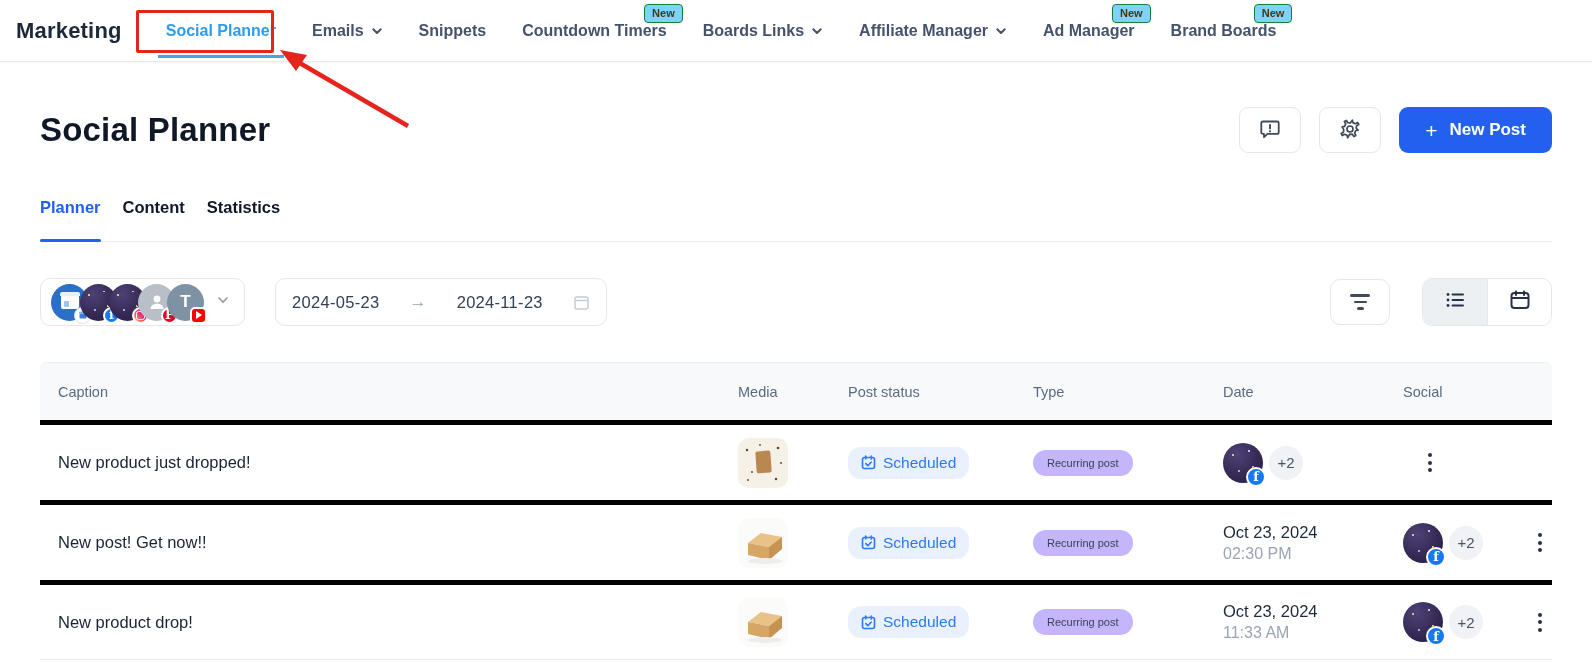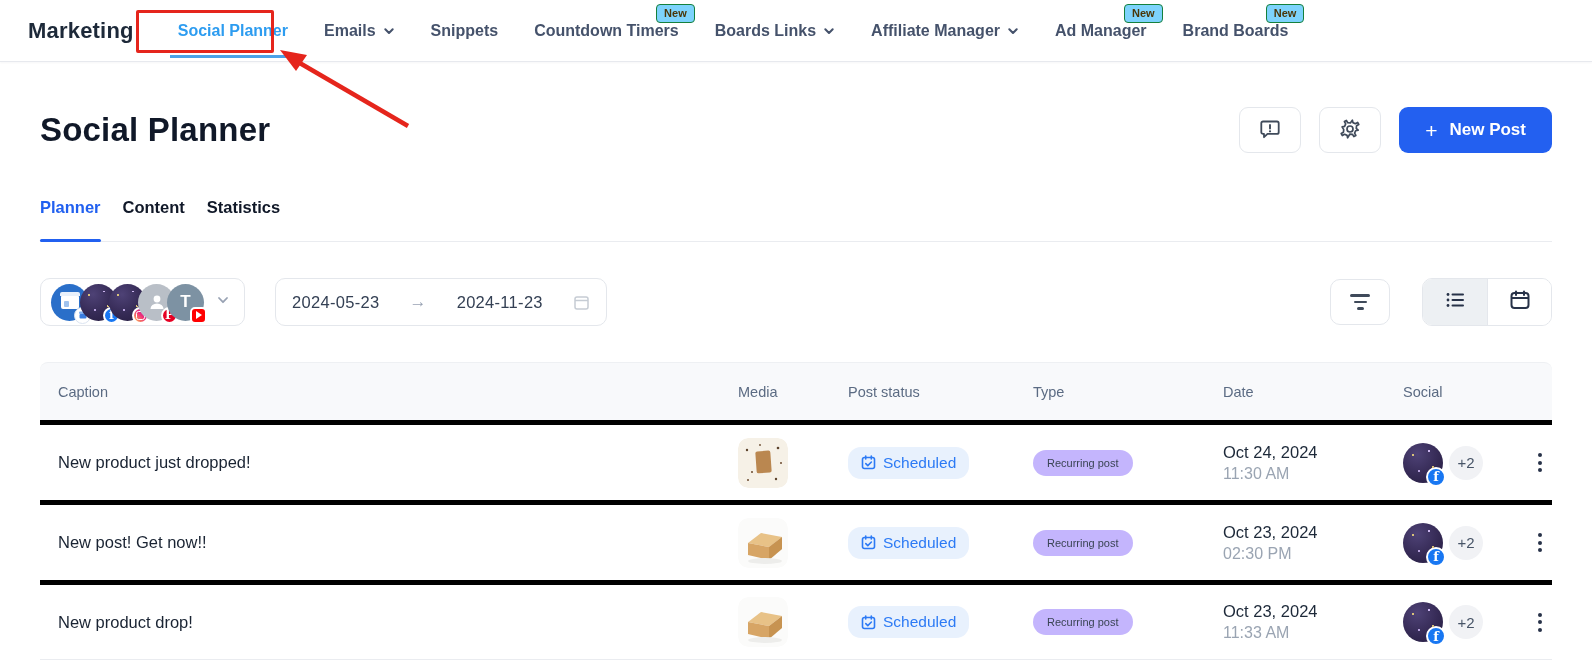--- a/index.html
+++ b/index.html
@@ -3,21 +3,21 @@
 <meta charset="utf-8">
 <style>
   * { margin:0; padding:0; box-sizing:border-box; }
   html,body { width:1592px; height:668px; overflow:hidden; background:#fff; }
   body { font-family:"Liberation Sans","DejaVu Sans",sans-serif; color:#1d2939; }
   .page { position:relative; width:1592px; height:668px; background:#fff; }
 
   
   .topnav { height:62px; display:flex; align-items:center; padding:0 16px; gap:36px;
             border-bottom:1px solid #e7e9ee; box-shadow:0 1px 2px rgba(16,24,40,.04); background:#fff; position:relative; }
-  .brand { font-size:22px; font-weight:700; color:#1d2939; letter-spacing:.2px;margin-left:12px; }
+  .brand { font-size:22px; font-weight:700; color:#1d2939; letter-spacing:.2px; }
   .nav-items { display:flex; align-items:center; gap:36px; margin-left:8px; }
   .nav-item { position:relative; display:flex; align-items:center; gap:7px; cursor:pointer; }
   .nav-label { font-size:16px; font-weight:600; color:#45526b; white-space:nowrap; }
   .nav-item.active .nav-label { color:#2d9cf0; }
   .nav-item.active::after { content:""; position:absolute; left:-8px; right:-8px; bottom:-18px; height:3px; background:#4ba2e8; }
   .chev { width:12px; height:12px; display:inline-block; }
   .chev svg { display:block; }
   .new-badge { position:absolute; top:-18px; right:-16px; background:#7dd3fc; border:1px solid #15803d;
                color:#4a3608; font-size:11px; font-weight:700; padding:1px 7px; border-radius:4px; line-height:15px; }
 
@@ -344,24 +344,20 @@
                 <line x1="4.7" y1="1" x2="4.7" y2="4" stroke="#2c7af5" stroke-width="1.6" stroke-linecap="round"></line>
                 <line x1="10.3" y1="1" x2="10.3" y2="4" stroke="#2c7af5" stroke-width="1.6" stroke-linecap="round"></line>
                 <path d="M4.8 8.6 6.8 10.6 10.4 7" fill="none" stroke="#2c7af5" stroke-width="1.6" stroke-linecap="round" stroke-linejoin="round"></path>
               </svg>
             <span>Scheduled</span>
           </span>
         </div>
         <div class="td">
           <span class="type-pill">Recurring post</span>
         </div>
-        <div class="td">
-          <div class="date-main">Oct 24, 2024</div>
-          <div class="date-time">11:30 AM</div>
-        </div>
         <div class="td social-cell">
           <span class="avatar40 av-purple">
             <span class="fb-badge-lg">f</span>
           </span>
           <span class="more-count">+2</span>
         </div>
         <div class="td">
           <button class="kebab">
               <i></i>
               <i></i>

